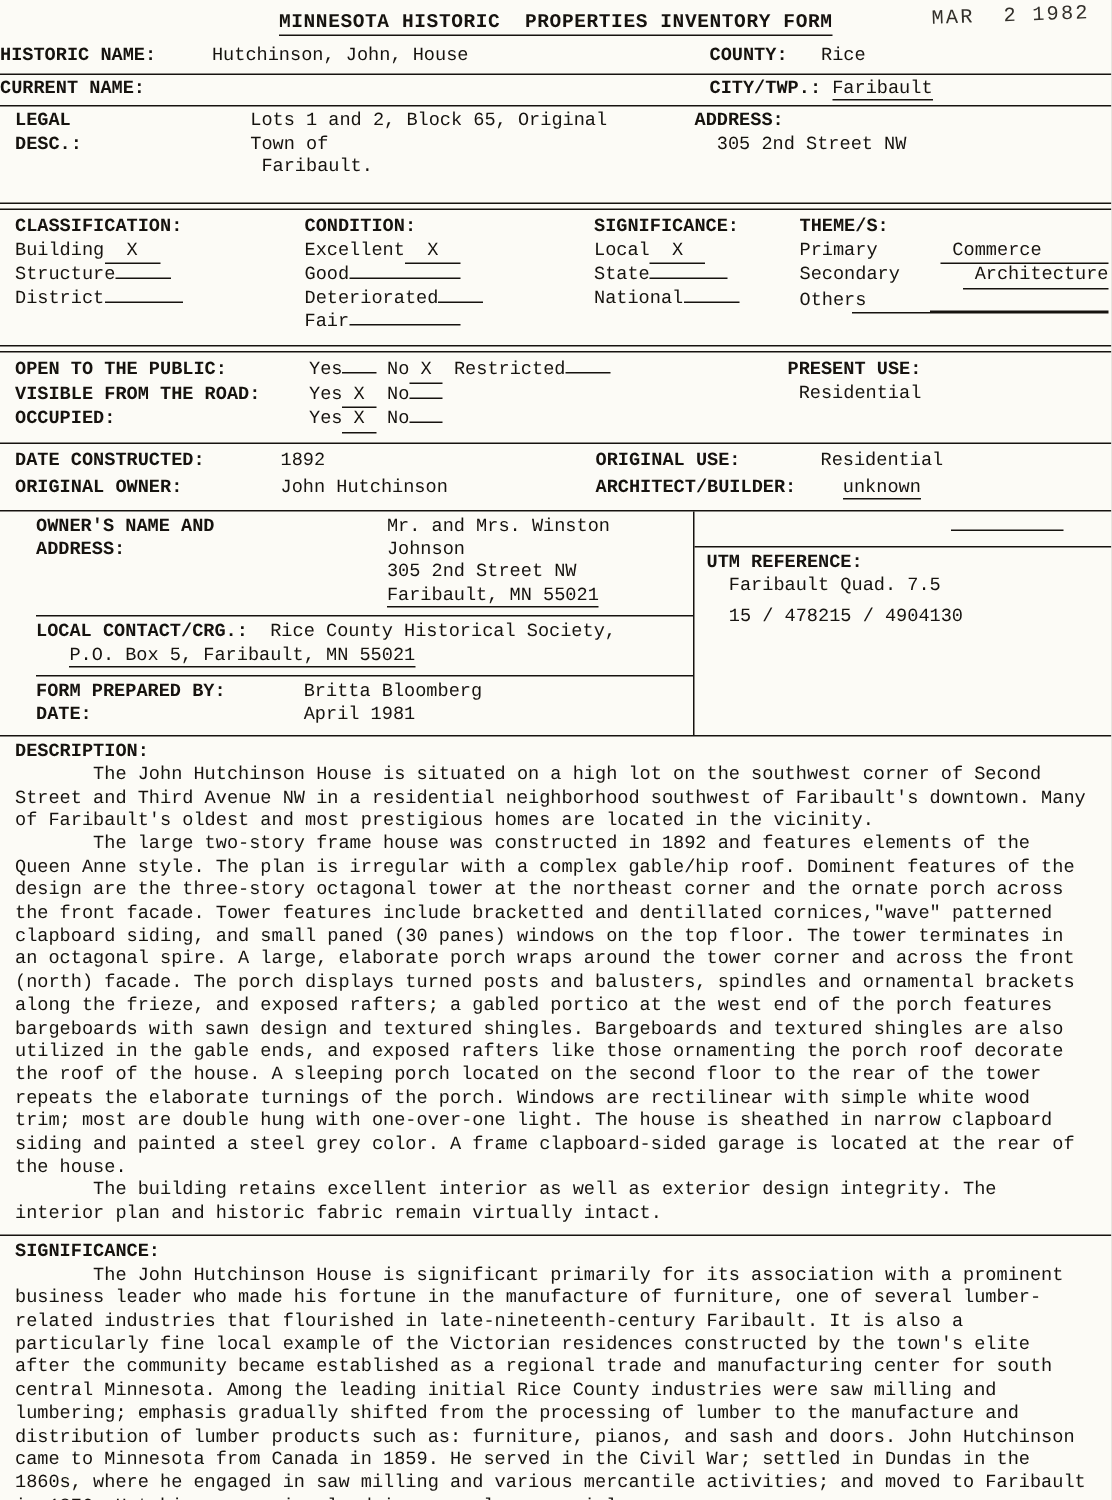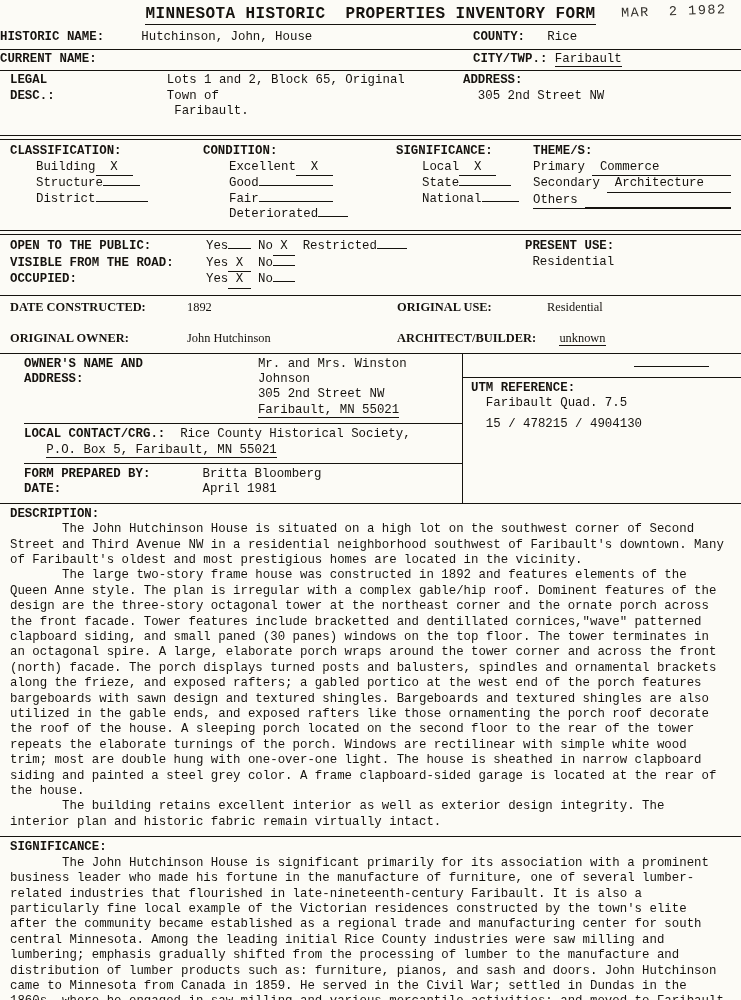--- a/index.html
+++ b/index.html
@@ -5,47 +5,47 @@
   * { margin:0; padding:0; box-sizing:border-box; }
   html,body { background:#d8d5ce; }
   .page {
     width:741px; height:1000px; margin:0 auto; background:#fcfbf6; color:#16130f;
     font-family:"Liberation Mono","DejaVu Sans Mono",monospace;
     font-size:12.4px; line-height:15.4px;
     padding:5px 10px 0 10px; position:relative; overflow:hidden;
   }
   .lbl { font-weight:bold; }
   .title-row { text-align:center; padding:2px 0 5px 0; }
-  .title { font-weight:bold; font-size:16px; letter-spacing:.4px; white-space:pre;
+  .title { font-weight:bold; font-size:13px; letter-spacing:.4px; white-space:pre;
            border-bottom:1.5px solid #16130f; padding-bottom:1px; }
   .stamp { position:absolute; top:4px; right:14px; font-size:13.5px; letter-spacing:1.5px;
            transform:rotate(-2deg); color:#33302b; white-space:pre; }
   .frow { display:flex;gap:44px; }
   .grow { flex:1; min-width:0; }
   .cell-r { width:268px; flex-shrink:0; }
   .bb { border-bottom:1.4px solid #16130f; }
   .edge { margin-left:-10px; margin-right:-10px; padding-left:10px; padding-right:10px; }
   .rule   { border-top:1.4px solid #16130f; margin:0 -10px; }
   .rule-d { height:5px; border-top:1.4px solid #16130f; border-bottom:1.4px solid #16130f; margin:1px -10px; }
   .slot { display:inline-block; border-bottom:1.2px solid #16130f; min-width:3ch; text-align:center; }
   .w3{min-width:3ch}.w4{min-width:4ch}.w5{min-width:5ch}
   .w7{min-width:7ch}.w10{min-width:10ch}
   .u { border-bottom:1.2px solid #16130f; }
   .ml1{margin-left:1ch}.ml2{margin-left:2ch}.ml3{margin-left:3ch}.ml5{margin-left:5ch}
   .idrow { padding:2px 0 3px 0; }
   .legal-row { padding:2px 0 15px 0; }
   .class-grid { display:grid; grid-template-columns:193px 193px 137px 1fr; padding:3px 0 7px 0; }
-  .check { white-space:nowrap;margin-left:26px; }
+  .check { white-space:nowrap; }
   .theme-item { display:flex; gap:1ch; }
-  .theme-item .slot { flex:1; text-align:left; padding-left:1ch; }
+  .theme-item .slot { flex:1; text-align:left; padding-left:1ch;margin-left:35px; }
   .acc { display:flex; padding:3px 0 6px 0; }
   .acc-lbl { display:inline-block; width:196px; }
   .acc-right { width:206px; flex-shrink:0; }
   .opt { margin-left:1ch; }
-  .con-grid { display:grid; grid-template-columns:177px 210px 150px 1fr; row-gap:16px; padding:4px 0 6px 0;font-family:Liberation Serif, serif; }
+  .con-grid { display:grid; grid-template-columns:177px 210px 150px 1fr; row-gap:3px; padding:4px 0 6px 0; }
   .owner-box { display:flex; }
   .ob-left { flex:1; min-width:0; border-right:1.4px solid #16130f; margin-left:-10px; padding-left:24px; }
   .ob-right { width:278px; flex-shrink:0; margin-right:-10px; }
   .ob-cell { padding:3px 8px 5px 0; }
   .ob-right .ob-cell { padding:3px 10px 5px 8px; }
   .lc2 { margin-left:3ch; }
   .ib { display:inline-block; }
   .w-24 { width:24ch; }
   .blank-right { text-align:right; padding-right:3ch; }
   .utm-val { margin-left:2ch; }
@@ -103,22 +103,22 @@
     <div>
       <div class="lbl">CLASSIFICATION:</div>
       <div class="check"><span>Building</span><span class="slot w5">X</span></div>
       <div class="check"><span>Structure</span><span class="slot w5"></span></div>
       <div class="check"><span>District</span><span class="slot w7"></span></div>
     </div>
     <div>
       <div class="lbl">CONDITION:</div>
       <div class="check"><span>Excellent</span><span class="slot w5">X</span></div>
       <div class="check"><span>Good</span><span class="slot w10"></span></div>
+      <div class="check"><span>Deteriorated</span><span class="slot w4"></span></div>
       <div class="check"><span>Fair</span><span class="slot w10"></span></div>
-      <div class="check"><span>Deteriorated</span><span class="slot w4"></span></div>
     </div>
     <div>
       <div class="lbl">SIGNIFICANCE:</div>
       <div class="check"><span>Local</span><span class="slot w5">X</span></div>
       <div class="check"><span>State</span><span class="slot w7"></span></div>
       <div class="check"><span>National</span><span class="slot w5"></span></div>
     </div>
     <div>
       <div class="lbl">THEME/S:</div>
       <div class="theme-item">

